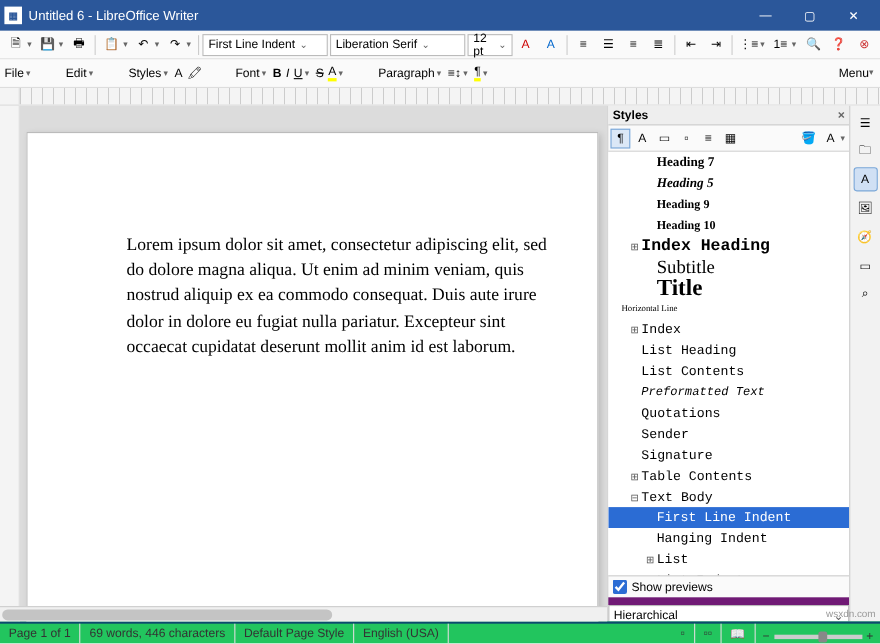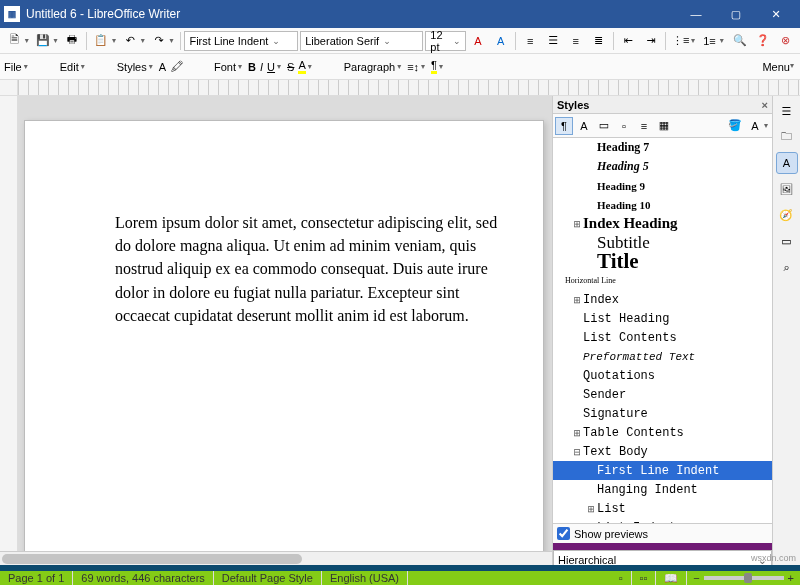--- a/index.html
+++ b/index.html
@@ -48,35 +48,35 @@
 .stylespanel .previews { height: 20px; border-top: 1px solid #ccc; display: flex; align-items: center; padding: 0 4px; gap: 4px; }
 .stylespanel .previews input { accent-color: #2b6cd4; }
 .stylespanel .filter { height: 22px; border-top: 7px solid #701a75; }
 .stylespanel .filter .combo { width: 100%; height: 20px; border: 1px solid #bbb; background: #fff; padding: 0 4px; display: flex; align-items: center; }
 .stylespanel .filter .combo::after { content: "⌄"; margin-left: auto; color: #666; }
 
 .sidebar { width: 28px; background: #f2f2f2; border-left: 1px solid #ccc; display: flex; flex-direction: column; align-items: center; padding-top: 4px; gap: 4px; }
 .sidebar .sbtn { width: 22px; height: 22px; display: flex; align-items: center; justify-content: center; border-radius: 3px; }
 .sidebar .sbtn.active { background: #d0e0f4; border: 1px solid #7aa7d8; }
 
-.statusbar { height: 20px; background: #84cc16; border-top: 6px solid #0c4a6e; display: flex; align-items: center; font-size: 11px; color: #333; }
+.statusbar { height: 20px; background: #22c55e; border-top: 2px solid #0c4a6e; display: flex; align-items: flex-end; font-size: 11px; color: #333; }
 .statusbar .cell { padding: 0 8px; border-right: 1px solid #ddd; height: 100%; display: flex; align-items: center; }
 .statusbar .spacer { flex: 1; }
 .statusbar .zoom { display: flex; align-items: center; gap: 4px; padding: 0 6px; }
 .statusbar .slider { width: 80px; height: 4px; background: #ccc; position: relative; }
 .statusbar .slider .knob { position: absolute; left: 50%; top: -3px; width: 8px; height: 10px; background: #888; border-radius: 2px; }
 
 .watermark { position: absolute; right: 4px; bottom: 22px; font-size: 9px; color: #999; }
 
 
 .f-h7 { font-family: "Liberation Serif", serif; font-size: 12px; font-weight: bold; }
 .f-h8 { font-family: "Liberation Serif", serif; font-size: 12px; font-style: italic; font-weight: bold; }
 .f-h9 { font-family: "Liberation Serif", serif; font-size: 11px; font-weight: bold; }
 .f-h10 { font-family: "Liberation Serif", serif; font-size: 11px; font-weight: bold; }
-.f-ih { font-family: Liberation Serif, serif; font-size: 15px; font-weight: bold; }
+.f-ih { font-family: Liberation Mono, monospace; font-size: 15px; font-weight: bold; }
 .f-sub { font-family: "Liberation Serif", serif; font-size: 17px; }
 .f-title { font-family: "Liberation Serif", serif; font-size: 21px; font-weight: bold; }
 .f-hr { font-family: "Liberation Serif", serif; font-size: 8px; }
 .f-pre { font-family: "Courier New", monospace; font-size: 11px; }
 .f-body { font-family: Liberation Mono, monospace; font-size: 12px; }
 </style>
 </head>
 <body>
 
 <div class="titlebar">

